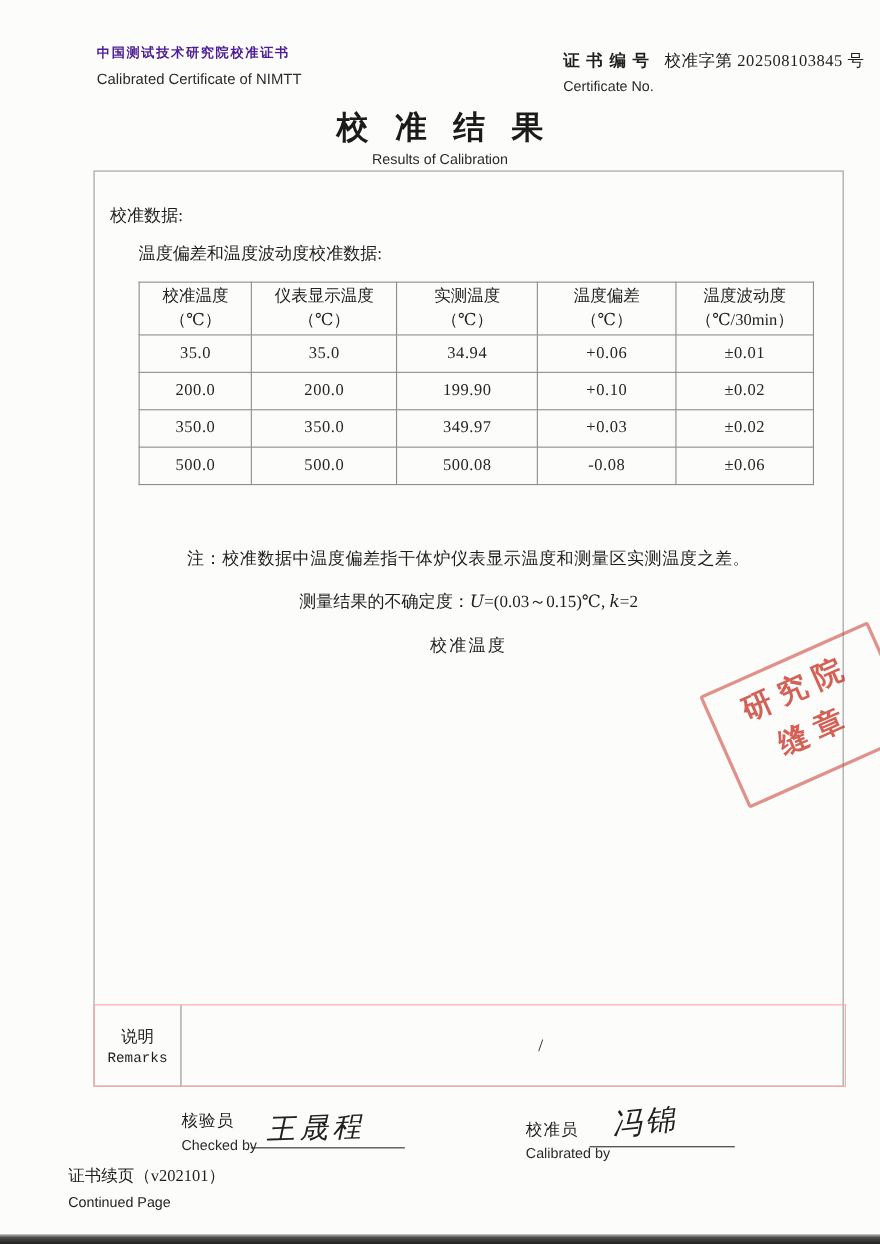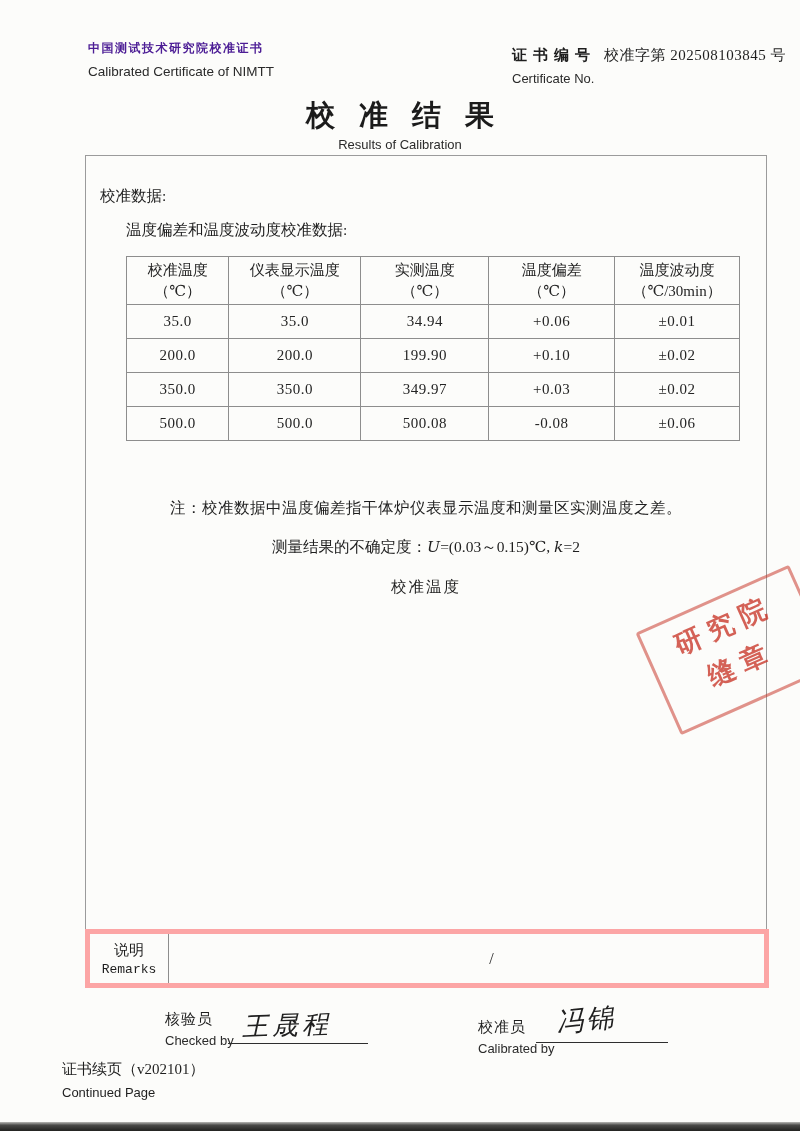--- a/index.html
+++ b/index.html
@@ -90,22 +90,22 @@
     border:3px solid rgba(201,58,45,0.55); border-radius:3px;
     transform:rotate(-24deg);
     color:rgba(201,58,45,0.8);
     text-align:center; padding-top:6px;
     font-size:27px; letter-spacing:8px; line-height:1.55; font-weight:600;
     pointer-events:none;
   }
 
   
   .remarks-row {
-    position:absolute; left:-1px; bottom:-1px; width:684px; height:59px;
-    border:5px solid #fca5a5; display:flex;
+    position:absolute; left:-1px; bottom:-1px; width:684px; height:75px;
+    border:1px solid #fca5a5; display:flex;
   }
   .remarks-label {
     width:79px; border-right:1px solid #8d8d8d;
     display:flex; flex-direction:column; justify-content:center; align-items:center;
   }
   .remarks-label .zh { font-size:15px; }
   .remarks-label .en {
     font-family:Liberation Mono, monospace; font-size:13px; margin-top:2px;
   }
   .remarks-value {

